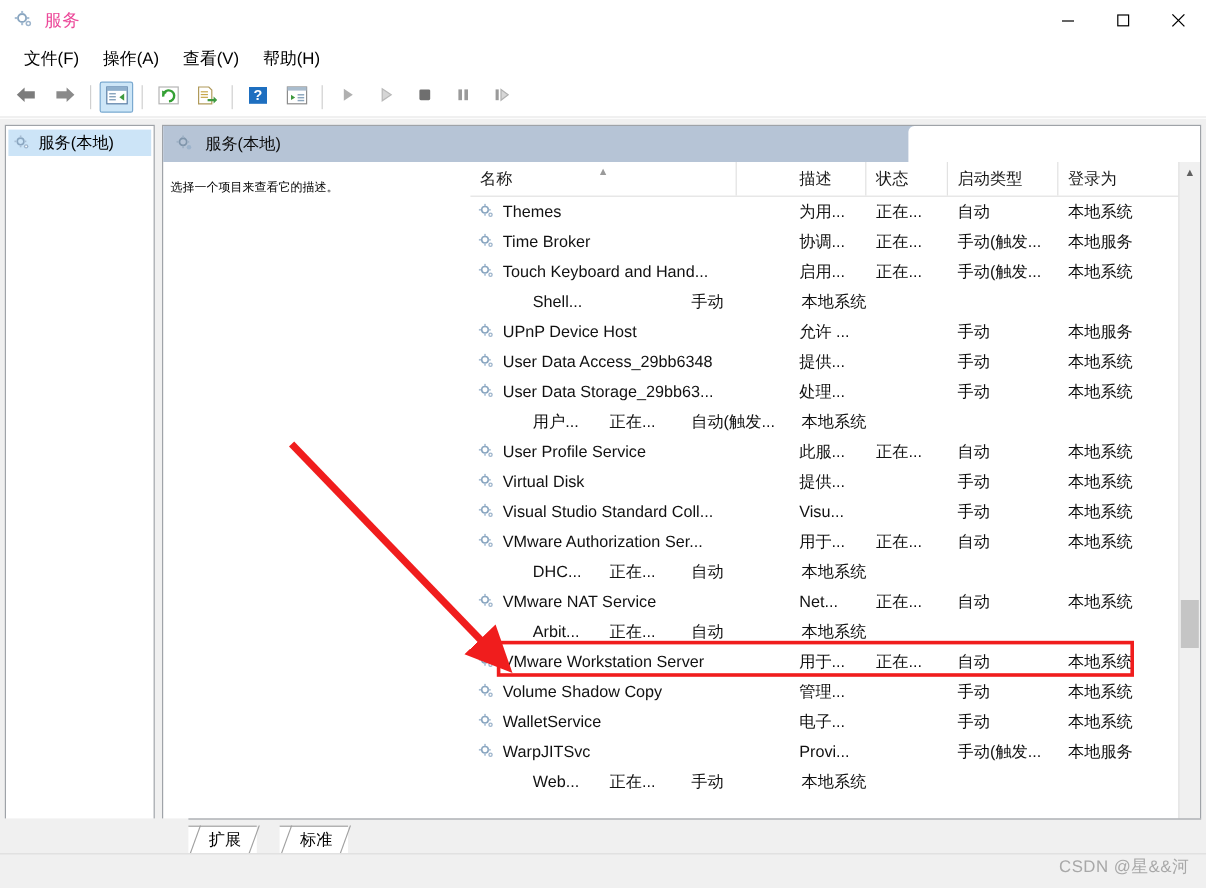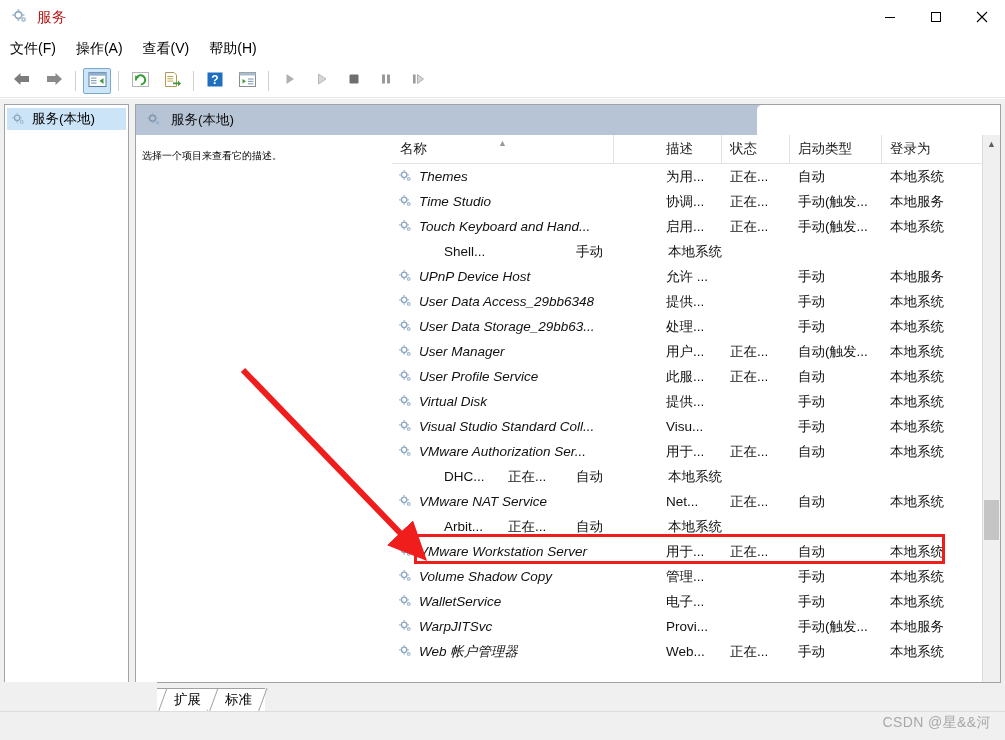--- a/index.html
+++ b/index.html
@@ -28,21 +28,21 @@
     align-items: center;
   }
   .title-icon {
     margin-left: 11px;
     width: 18px; height: 18px;
     display: flex; align-items: center; justify-content: center;
   }
   .title-text {
     margin-left: 8px;
     font-size: 14.5px;
-    color: #b91c1c;
+    color: #ec4899;
     letter-spacing: .3px;
   }
   .win-buttons {
     position: absolute;
     right: 0; top: 0;
     height: 34px;
     display: flex;
   }
   .win-btn {
     width: 46px; height: 34px;
@@ -51,21 +51,21 @@
   }
 
   
   .menubar {
     position: absolute;
     left: 0; top: 34px;
     width: 1005px; height: 30px;
     background: #ffffff;
     display: flex;
     align-items: center;
-    padding-left: 0;
+    padding-left: 10px;
     box-sizing: border-box;
   }
   .menu-item {
     padding: 3px 10px;
     font-size: 14px;
     color: #000;
     cursor: default;
   }
 
   
@@ -238,21 +238,21 @@
     padding-left: 8px;
     overflow: hidden;
     text-overflow: clip;
     white-space: nowrap;
   }
   .cell.name {
     display: flex;
     align-items: center;
     padding-left: 6px;
   }
-  .cell.name .svc-label { margin-left: 6px; font-style: italic; }
+  .cell.name .svc-label { margin-left: 6px; }
 
   
   .vscroll {
     width: 17px;
     background: #f0f0f0;
     border-left: 1px solid #dcdcdc;
     display: flex;
     flex-direction: column;
     align-items: center;
     justify-content: space-between;
@@ -286,20 +286,21 @@
     left: 0; top: 682px;
     width: 1005px; height: 29px;
     background: #f0f0f0;
   }
   .tabs-inner {
     position: absolute;
     left: 157px; top: 0;
     height: 29px;
     display: flex;
     align-items: flex-end;
+    gap: 25px;
   }
   .tab {
     position: relative;
     height: 23px;
     padding: 0 13px 0 17px;
     display: flex;
     align-items: center;
     font-size: 13.5px;
     color: #000;
     background: #ffffff;
@@ -621,21 +622,21 @@
                     <circle cx="7" cy="6.6" r="3.1" fill="none" stroke="#8aa6c0" stroke-width="1.5"></circle>
                     <g fill="#a8bed4">
                       <rect x="6.2" y="1" width="1.6" height="2"></rect>
                       <rect x="6.2" y="10.2" width="1.6" height="2"></rect>
                       <rect x="1.2" y="5.8" width="2" height="1.6"></rect>
                       <rect x="10.4" y="5.8" width="2" height="1.6"></rect>
                     </g>
                     <circle cx="12.2" cy="11.3" r="2.1" fill="#9db4cc"></circle>
                     <circle cx="12.2" cy="11.3" r="0.9" fill="#ffffff"></circle>
                   </svg></span>
-                <span class="svc-label">Time Studio</span>
+                <span class="svc-label">Time Broker</span>
               </div>
               <div class="cell c-desc">协调...</div>
               <div class="cell c-state">正在...</div>
               <div class="cell c-start">手动(触发...</div>
               <div class="cell c-logon">本地服务</div>
               <div class="cell c-pad"></div>
             </div>
             <div class="row">
               <div class="cell name c-name">
                 <span class="gear"><svg width="15" height="15" viewBox="0 0 17 17">
@@ -721,34 +722,20 @@
                   </svg></span>
                 <span class="svc-label">User Data Storage_29bb63...</span>
               </div>
               <div class="cell c-desc">处理...</div>
               <div class="cell c-state"></div>
               <div class="cell c-start">手动</div>
               <div class="cell c-logon">本地系统</div>
               <div class="cell c-pad"></div>
             </div>
             <div class="row">
-              <div class="cell name c-name">
-                <span class="gear"><svg width="15" height="15" viewBox="0 0 17 17">
-                    <circle cx="7" cy="6.6" r="3.1" fill="none" stroke="#8aa6c0" stroke-width="1.5"></circle>
-                    <g fill="#a8bed4">
-                      <rect x="6.2" y="1" width="1.6" height="2"></rect>
-                      <rect x="6.2" y="10.2" width="1.6" height="2"></rect>
-                      <rect x="1.2" y="5.8" width="2" height="1.6"></rect>
-                      <rect x="10.4" y="5.8" width="2" height="1.6"></rect>
-                    </g>
-                    <circle cx="12.2" cy="11.3" r="2.1" fill="#9db4cc"></circle>
-                    <circle cx="12.2" cy="11.3" r="0.9" fill="#ffffff"></circle>
-                  </svg></span>
-                <span class="svc-label">User Manager</span>
-              </div>
               <div class="cell c-desc">用户...</div>
               <div class="cell c-state">正在...</div>
               <div class="cell c-start">自动(触发...</div>
               <div class="cell c-logon">本地系统</div>
               <div class="cell c-pad"></div>
             </div>
             <div class="row">
               <div class="cell name c-name">
                 <span class="gear"><svg width="15" height="15" viewBox="0 0 17 17">
                     <circle cx="7" cy="6.6" r="3.1" fill="none" stroke="#8aa6c0" stroke-width="1.5"></circle>
@@ -945,34 +932,20 @@
                   </svg></span>
                 <span class="svc-label">WarpJITSvc</span>
               </div>
               <div class="cell c-desc">Provi...</div>
               <div class="cell c-state"></div>
               <div class="cell c-start">手动(触发...</div>
               <div class="cell c-logon">本地服务</div>
               <div class="cell c-pad"></div>
             </div>
             <div class="row">
-              <div class="cell name c-name">
-                <span class="gear"><svg width="15" height="15" viewBox="0 0 17 17">
-                    <circle cx="7" cy="6.6" r="3.1" fill="none" stroke="#8aa6c0" stroke-width="1.5"></circle>
-                    <g fill="#a8bed4">
-                      <rect x="6.2" y="1" width="1.6" height="2"></rect>
-                      <rect x="6.2" y="10.2" width="1.6" height="2"></rect>
-                      <rect x="1.2" y="5.8" width="2" height="1.6"></rect>
-                      <rect x="10.4" y="5.8" width="2" height="1.6"></rect>
-                    </g>
-                    <circle cx="12.2" cy="11.3" r="2.1" fill="#9db4cc"></circle>
-                    <circle cx="12.2" cy="11.3" r="0.9" fill="#ffffff"></circle>
-                  </svg></span>
-                <span class="svc-label">Web 帐户管理器</span>
-              </div>
               <div class="cell c-desc">Web...</div>
               <div class="cell c-state">正在...</div>
               <div class="cell c-start">手动</div>
               <div class="cell c-logon">本地系统</div>
               <div class="cell c-pad"></div>
             </div>
           </div>
       </div>
 
       <div class="vscroll">

